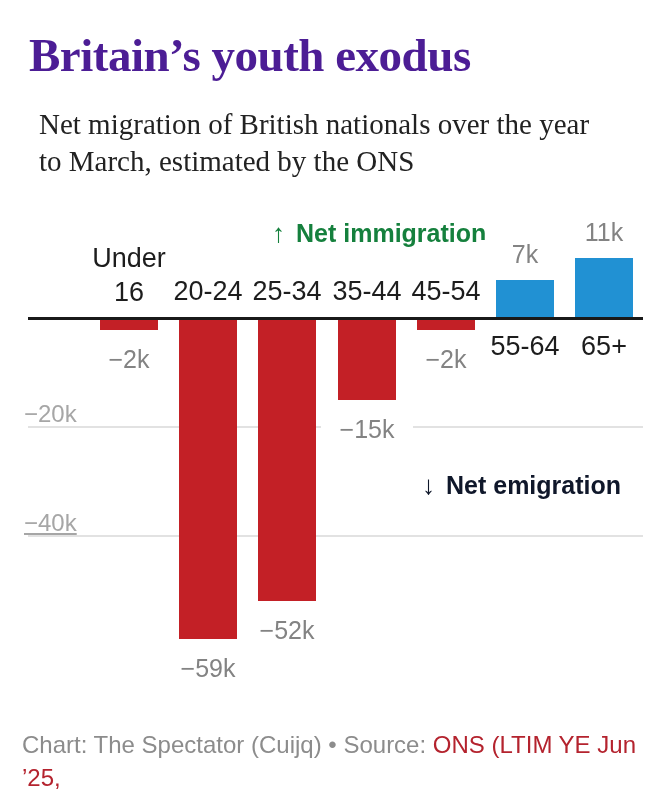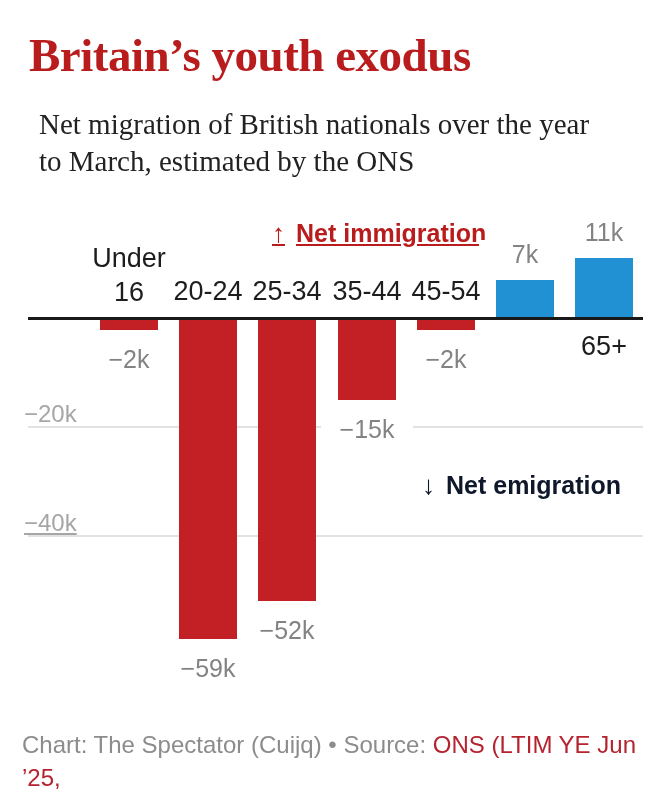--- a/index.html
+++ b/index.html
@@ -1,20 +1,20 @@
 <!DOCTYPE html>
 <html><head>
 <meta charset="utf-8">
 <style>
   html,body{margin:0;padding:0;background:#ffffff;}
   .page{position:relative;width:669px;height:800px;background:#ffffff;overflow:hidden;
         font-family:"Liberation Sans",sans-serif;}
   .title{position:absolute;left:29px;top:28px;margin:0;
          font-family:"Liberation Serif",serif;font-weight:700;font-size:47px;
-         letter-spacing:-0.5px;color:#b91c1c;}
+         letter-spacing:-0.5px;color:#4c1d95;}
   .subtitle{position:absolute;left:29px;top:106px;width:620px;
             font-family:"Liberation Serif",serif;font-size:29px;line-height:37px;color:#222222;margin-left:10px;}
   .chart{position:absolute;left:0;top:0;width:669px;height:800px;}
   .axis-line{position:absolute;left:28px;top:317px;width:615px;height:3px;background:#191919;}
   .gridline{position:absolute;left:28px;width:615px;height:2px;background:#e2e2e2;}
   .tick-label{position:absolute;left:24px;font-size:24px;color:#a6a6a6;}
   .bar{position:absolute;width:58px;}
   .cat-label{position:absolute;width:92px;text-align:center;font-size:27px;line-height:30px;
              color:#1d1d1d;white-space:pre-line;}
   .cat-label.two-line{line-height:34px;}
@@ -32,21 +32,21 @@
 <body>
 
 <div class="page">
 
   <h1 class="title">Britain’s youth exodus</h1>
 
   <div class="subtitle"><span>Net migration of British nationals over the year</span><br><span>to March, estimated by the ONS</span></div>
 
   <div class="chart">
 
-    <div class="legend legend-imm" style="color: #b91c1c; text-decoration: underline;">
+    <div class="legend legend-imm" style="color: #15803d;">
       <span class="arrow">↑</span><span>Net immigration</span>
     </div>
 
     <div class="legend legend-emi" style="color: #0f172a;">
       <span class="arrow">↓</span><span>Net emigration</span>
     </div>
   <div class="gridline" style="top: 426px;"></div>
       <div class="tick-label" style="top: 400px;">−20k</div>
       <div class="gridline" style="top: 535px;"></div>
       <div class="tick-label" style="top: 509px; text-decoration: underline;">−40k</div>
@@ -60,20 +60,21 @@
       <div class="bar" style="left: 258px; width: 58px; top: 319px; height: 282px; background: rgb(195, 32, 38);"></div>
       <div class="cat-label" style="left: 241px; top: 276px;">25-34</div>
       <div class="val-label" style="left: 241px; top: 616px;">−52k</div>
       <div class="bar" style="left: 338px; width: 58px; top: 319px; height: 81px; background: rgb(195, 32, 38);"></div>
       <div class="cat-label" style="left: 321px; top: 276px;">35-44</div>
       <div class="val-label" style="left: 321px; top: 415px;">−15k</div>
       <div class="bar" style="left: 417px; width: 58px; top: 319px; height: 11px; background: rgb(195, 32, 38);"></div>
       <div class="cat-label" style="left: 400px; top: 276px;">45-54</div>
       <div class="val-label" style="left: 400px; top: 345px;">−2k</div>
       <div class="bar" style="left: 496px; width: 58px; top: 280px; height: 38px; background: rgb(33, 145, 211);"></div>
+      <div class="cat-label" style="left: 479px; top: 331px;">55-64</div>
       <div class="val-label" style="left: 479px; top: 240px;">7k</div>
       <div class="bar" style="left: 575px; width: 58px; top: 258px; height: 60px; background: rgb(33, 145, 211);"></div>
       <div class="cat-label" style="left: 558px; top: 331px;">65+</div>
       <div class="val-label" style="left: 558px; top: 218px;">11k</div>
       <div class="axis-line"></div>
     </div>
 
   <div class="footer"><span>Chart: The Spectator (Cuijq) • Source: </span><a class="src" style="color: rgb(180, 35, 46);"><span>ONS (LTIM YE Jun ’25,</span><br><span>table 7a)</span></a></div>
 
 </div>

